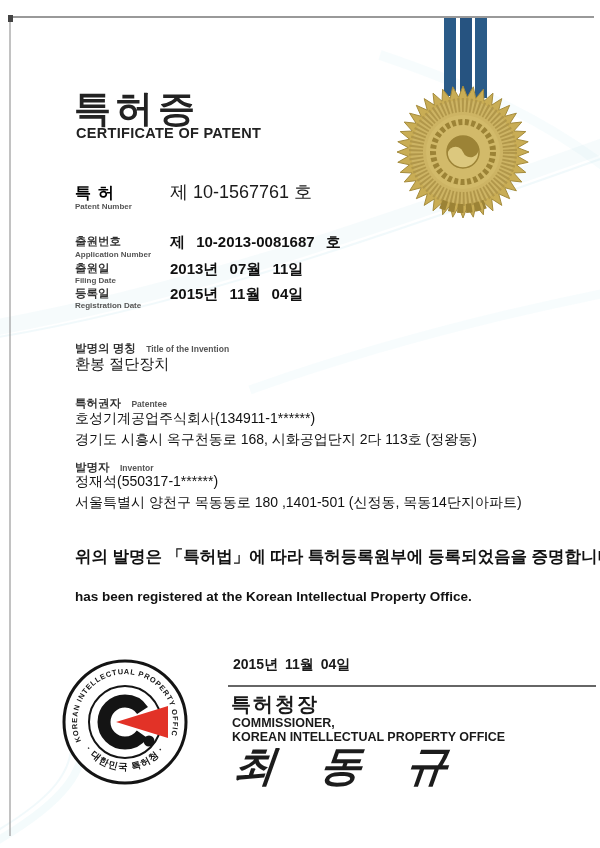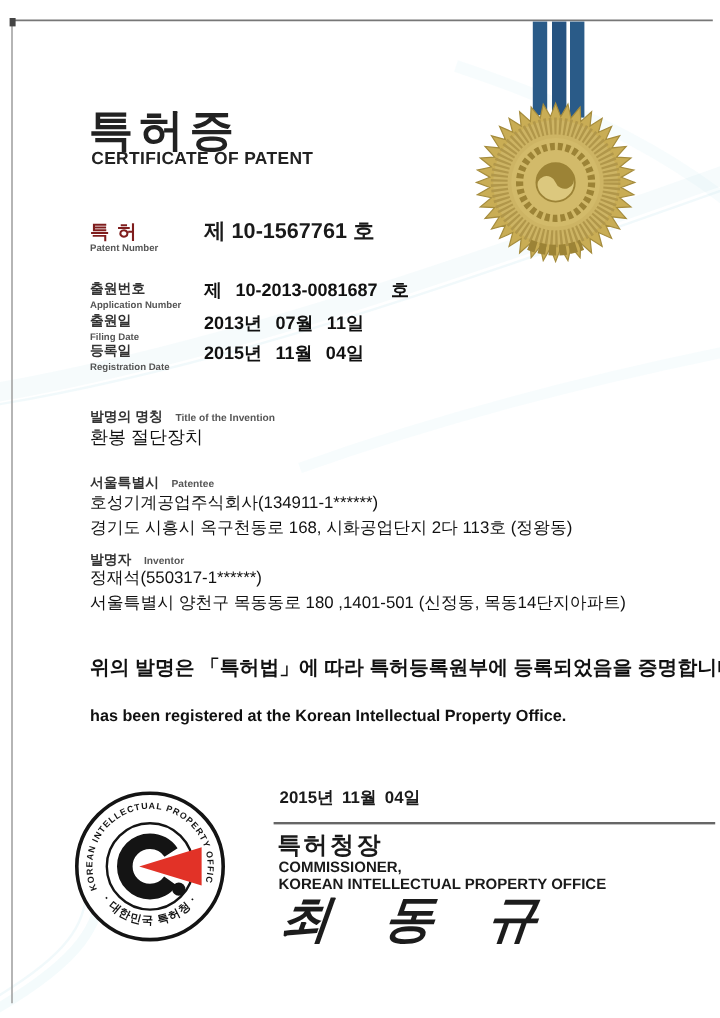--- a/index.html
+++ b/index.html
@@ -10,23 +10,23 @@
   .txt{position:absolute;z-index:2;white-space:nowrap;}
 
   .title-ko{left:74px;top:84px;font-size:37px;font-weight:800;letter-spacing:5px;color:#222;}
   .title-en{left:76px;top:125px;font-size:14.5px;font-weight:700;letter-spacing:0.3px;color:#222;}
 
   .klabel{font-size:11.5px;font-weight:700;color:#333;line-height:1;}
   .elabel{font-size:8px;font-weight:600;color:#555;line-height:1;}
   .inline-elabel{font-size:8.5px;font-weight:600;color:#555;margin-left:6px;}
   .fval{font-size:15px;font-weight:700;color:#111;word-spacing:7px;}
 
-  .patent-label{left:75px;top:183px;font-size:16px;font-weight:800;letter-spacing:7px;color:#7f1d1d;}
+  .patent-label{left:75px;top:183px;font-size:16px;font-weight:800;letter-spacing:7px;color:#000000;}
   .patent-sub{left:75px;top:203px;text-align:center;}
-  .patent-val{left:170px;top:180px;font-size:18px;font-weight:700;}
+  .patent-val{left:170px;top:180px;font-size:18px;font-weight:400;}
 
   .body-bold{font-size:14px;font-weight:400;color:#111;}
   .stmt-ko{left:75px;top:546px;font-size:16.5px;font-weight:800;color:#111;}
   .stmt-en{font-size:13.5px;font-weight:700;color:#111;}
 
   .issue-date{left:233px;top:656px;font-size:14px;font-weight:600;word-spacing:3px;}
   .comm-rule{left:228px;top:685px;width:368px;height:2px;background:#666;z-index:2;}
   .comm-ko{left:231px;top:691px;font-size:20px;font-weight:800;letter-spacing:2px;}
   .comm-en1{left:232px;top:716px;font-size:12.5px;font-weight:800;}
   .comm-en2{left:232px;top:730px;font-size:12.5px;font-weight:800;}
@@ -111,21 +111,21 @@
   <div class="txt elabel" style="left:75px;top:302px">Registration Date</div>
   <div class="txt fval" style="left:170px;top:285px">2015년  11월  04일</div>
 
   <div class="txt" style="left:75px;top:338px">
     <span class="klabel">발명의 명칭</span>
     <span class="inline-elabel">Title of the Invention</span>
   </div>
   <div class="txt body-bold" style="left:75px;top:355px;font-size:15px">환봉 절단장치</div>
 
   <div class="txt" style="left:75px;top:393px">
-    <span class="klabel">서울특별시</span>
+    <span class="klabel">특허권자</span>
     <span class="inline-elabel">Patentee</span>
   </div>
   <div class="txt body-bold" style="left:75px;top:410px">호성기계공업주식회사(134911-1******)</div>
   <div class="txt body-bold" style="left:75px;top:431px">경기도 시흥시 옥구천동로 168, 시화공업단지 2다 113호 (정왕동)</div>
 
   <div class="txt" style="left:75px;top:457px">
     <span class="klabel">발명자</span>
     <span class="inline-elabel">Inventor</span>
   </div>
   <div class="txt body-bold" style="left:75px;top:473px">정재석(550317-1******)</div>

